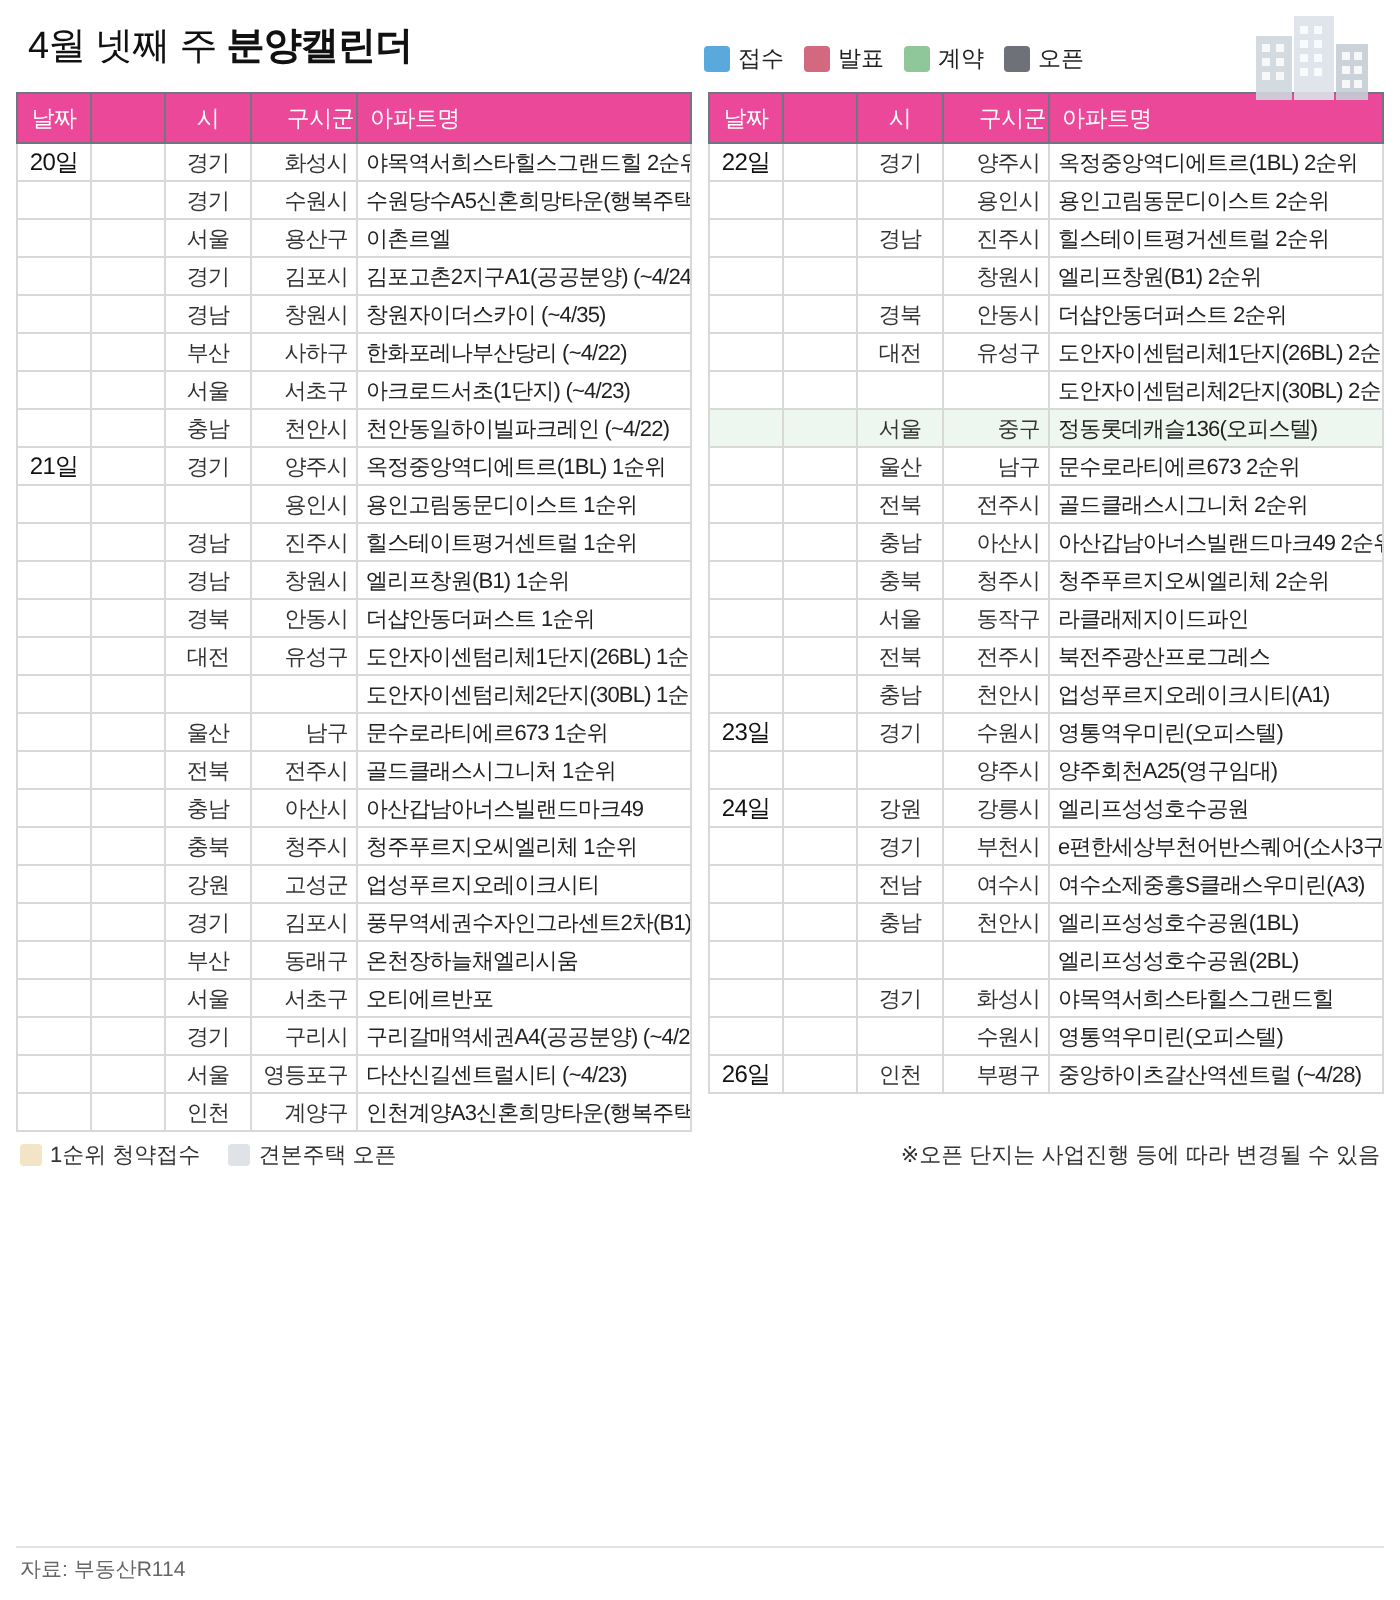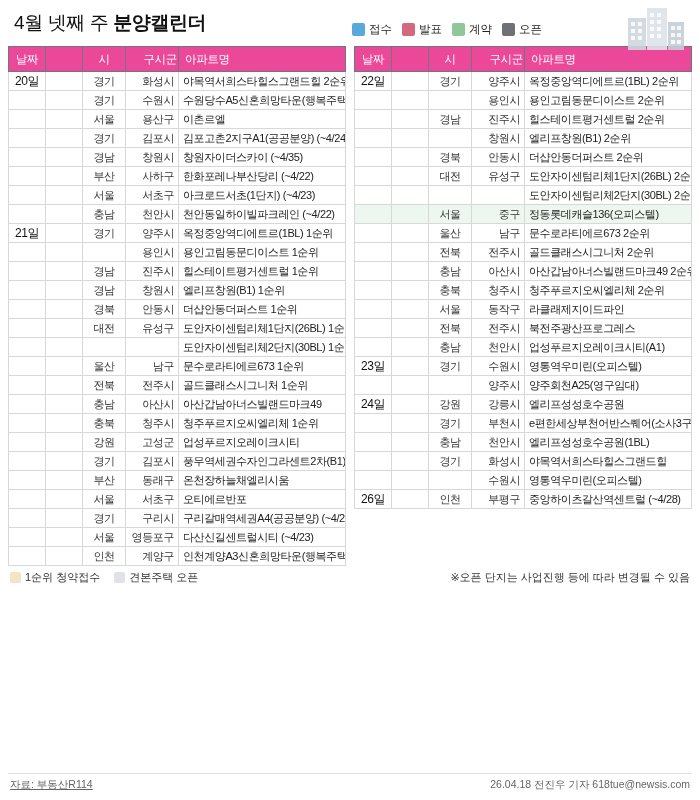--- a/index.html
+++ b/index.html
@@ -101,21 +101,21 @@
     font-size:11px;
     color:#333;
   }
   .fn-left{width:348px;display:flex;gap:14px;align-items:center;}
   .fn-right{flex:1;text-align:right;padding-left:4px;color:#333;}
   .fn-chip{display:flex;align-items:center;gap:4px;}
   .fn-sw{width:11px;height:11px;display:inline-block;border-radius:2px;}
 
   .source{
     position:absolute;left:10px;bottom:8px;
-    font-size:10.5px;color:#666;text-decoration:underline;
+    font-size:10.5px;color:#666;
   }
   .credit{
     position:absolute;right:10px;bottom:8px;
     font-size:10.5px;color:#666;
   }
   .divider{
     position:absolute;left:8px;right:8px;bottom:26px;height:1px;background:#e2e2e2;
   }
 </style>
 </head>
@@ -515,23 +515,37 @@
             <tr class="tint-plain">
               <td class="c-date"></td>
               <td class="c-kind k-open"></td>
               <td class="c-si">경기</td>
               <td class="c-gu">부천시</td>
               <td class="c-apt">e편한세상부천어반스퀘어(소사3구역)</td>
             </tr>
             <tr class="tint-plain">
               <td class="c-date"></td>
               <td class="c-kind k-open"></td>
+              <td class="c-si">전남</td>
+              <td class="c-gu">여수시</td>
+              <td class="c-apt">여수소제중흥S클래스우미린(A3)</td>
+            </tr>
+            <tr class="tint-plain">
+              <td class="c-date"></td>
+              <td class="c-kind k-open"></td>
               <td class="c-si">충남</td>
               <td class="c-gu">천안시</td>
               <td class="c-apt">엘리프성성호수공원(1BL)</td>
+            </tr>
+            <tr class="tint-plain">
+              <td class="c-date"></td>
+              <td class="c-kind k-open"></td>
+              <td class="c-si"></td>
+              <td class="c-gu"></td>
+              <td class="c-apt">엘리프성성호수공원(2BL)</td>
             </tr>
             <tr class="tint-plain">
               <td class="c-date"></td>
               <td class="c-kind k-announce">발표</td>
               <td class="c-si">경기</td>
               <td class="c-gu">화성시</td>
               <td class="c-apt">야목역서희스타힐스그랜드힐</td>
             </tr>
             <tr class="tint-plain">
               <td class="c-date"></td>
@@ -561,14 +575,13 @@
       <span class="fn-chip">
         <span class="fn-sw" style="background:#dfe3e8"></span>
         <span>견본주택 오픈</span>
       </span>
     </div>
     <div class="fn-right">※오픈 단지는 사업진행 등에 따라 변경될 수 있음</div>
   </div>
 
   <div class="divider"></div>
   <div class="source">자료: 부동산R114</div>
-  <div class="credit">26.04.18 전진우 기자 618tue@newsis.com</div>
 </div>
 
 </body></html>

